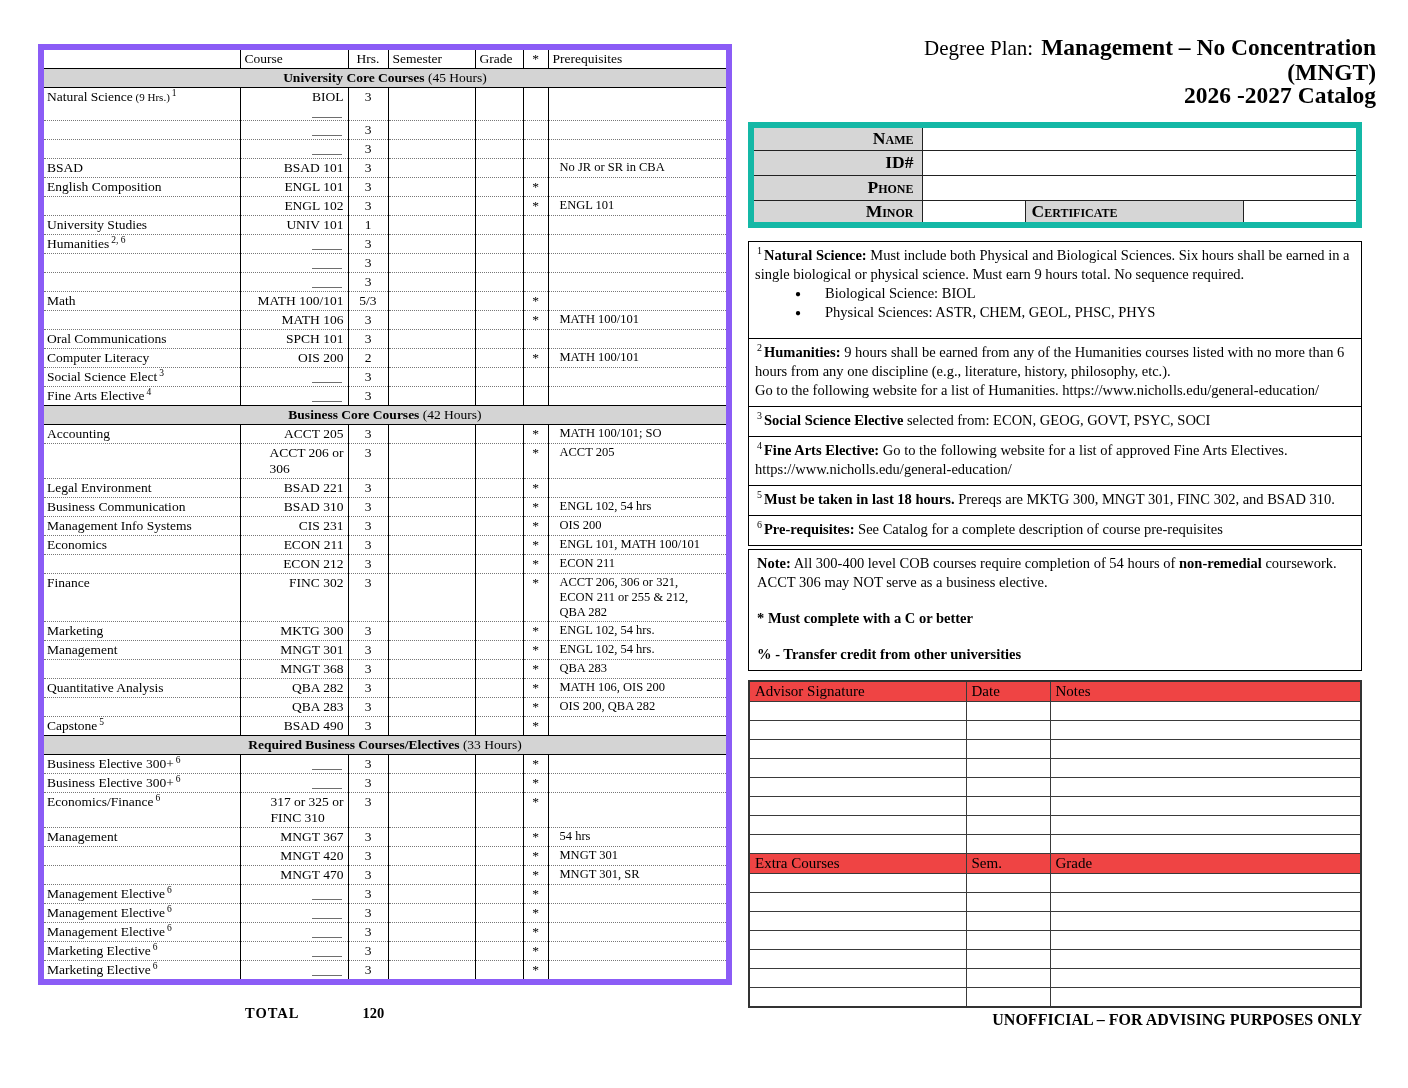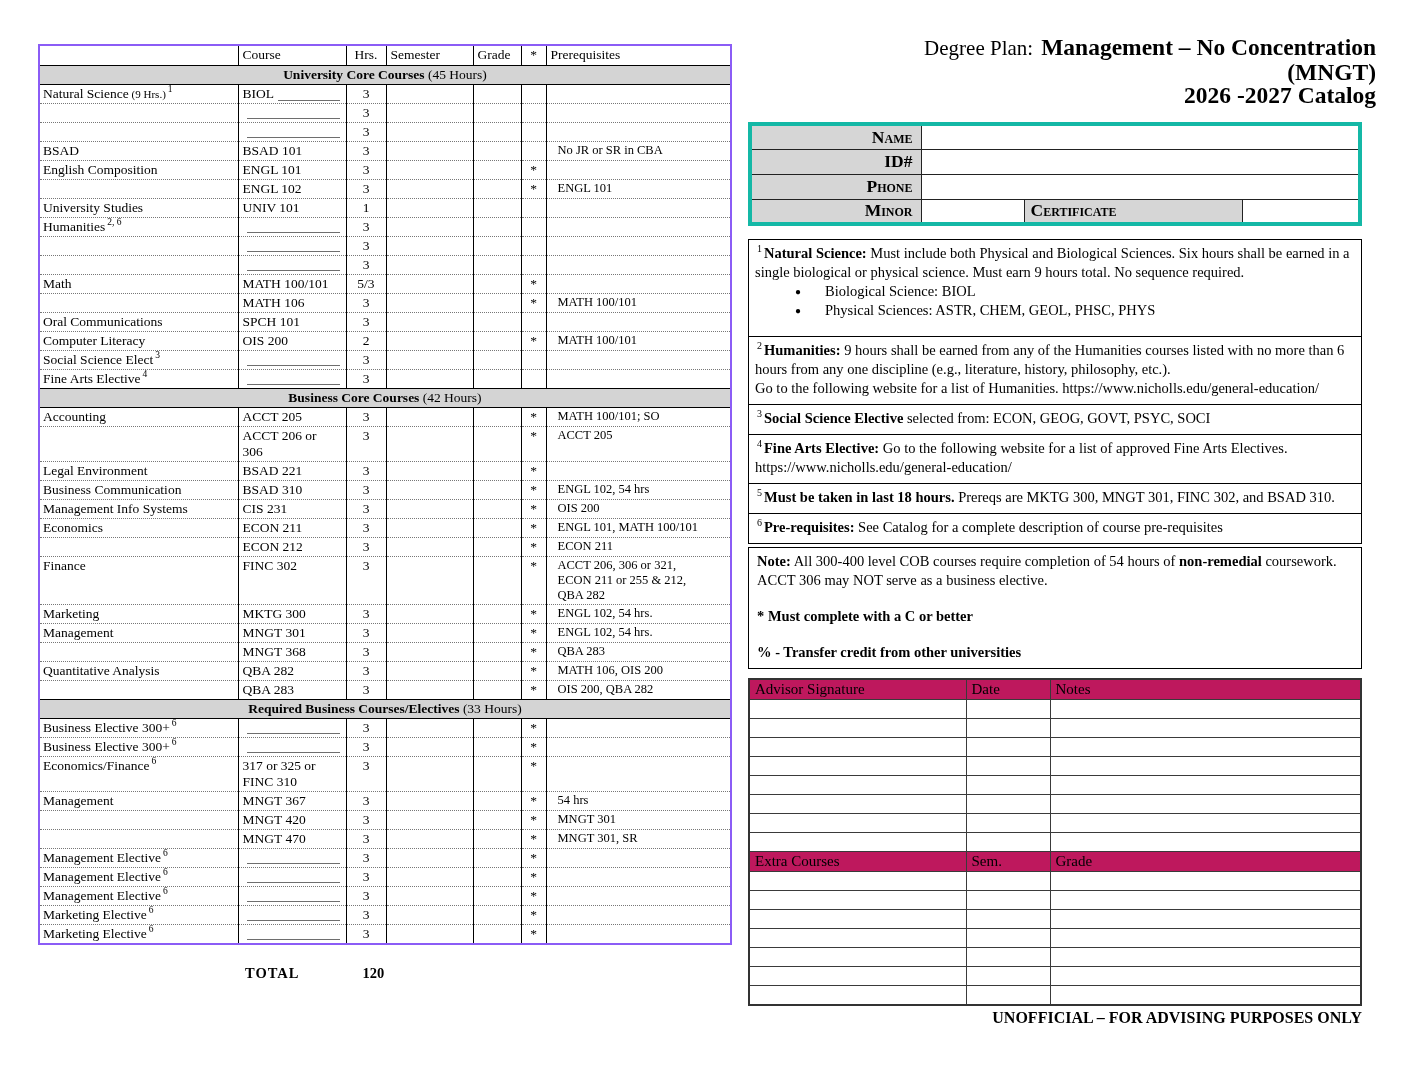--- a/index.html
+++ b/index.html
@@ -2,68 +2,68 @@
 <html><head>
 <meta charset="utf-8">
 <style>
   * { margin:0; padding:0; box-sizing:border-box; }
   html,body { background:#fff; }
   body { width:1408px; height:1088px; font-family:"Liberation Serif", serif; color:#000; position:relative; }
   .page { position:relative; width:1408px; height:1088px; overflow:hidden; background:#fff; }
 
   
   .left-col { position:absolute; left:38px; top:44px; width:694px; }
-  .degree-table { border-collapse:collapse; table-layout:fixed; width:694px; border:2px solid #8b5cf6; }
+  .degree-table { border-collapse:collapse; table-layout:fixed; width:694px; border:6px solid #8b5cf6; }
   .degree-table th, .degree-table td { font-size:13.5px; line-height:16px; padding:1px 4px; vertical-align:top; text-align:left; }
   .degree-table thead th { font-weight:normal; border-left:1px solid #000; height:20px; }
   .degree-table thead th:first-child { border-left:none; }
   .degree-table td { border-left:1px solid #000; border-top:1px dotted #777; height:19px; }
   .degree-table td:first-child { border-left:none; }
   .section-row td { background:#d4d4d4; text-align:center; border-top:1px solid #000; border-bottom:1px solid #000; height:19px; }
   .section-row b { font-size:13.5px; }
   .sec-hours { font-weight:normal; }
   td.hrs, th.hrs-h { text-align:center; }
   td.star, th.star-h { text-align:center; }
   td.prereq { font-size:12.5px; line-height:15px; white-space:pre-line;padding-left:11px; }
   td.cat { padding-left:3px; }
   .small-txt { font-size:11px; }
   sup { font-size:9.5px; vertical-align:super; line-height:0; margin-left:2px; }
-  .course-inner { display:flex; align-items:flex-end; min-height:15px; }
+  .course-inner { display:flex; align-items:flex-end; min-height:15px;flex-direction:column; }
   .ctxt { white-space:pre-line; }
   .blank-line { flex:1 1 auto; border-bottom:1.5px solid #6e6e6e; height:13px; margin:0 2px 1px 4px; min-width:30px; }
   .total-row { margin-top:20px; padding-left:207px; font-weight:bold; font-size:14.5px; letter-spacing:1px; }
   .total-row .total-value { margin-left:63px; letter-spacing:0; }
 
   
   .right-col { position:absolute; left:748px; top:36px; width:614px; }
   .title-block { text-align:right; line-height:23px; margin-right:-14px; }
   .dp-prefix { font-size:21px; }
   .dp-bold { font-size:23.5px; font-weight:bold; margin-left:8px; }
   .title-line { font-size:23.5px; font-weight:bold; }
 
-  .info-table { border-collapse:collapse; width:614px; table-layout:fixed; border:4px solid #14b8a6; margin-top:15px; }
+  .info-table { border-collapse:collapse; width:614px; table-layout:fixed; border:6px solid #14b8a6; margin-top:15px; }
   .info-table td { border:1px solid #222; height:25px; font-size:17.5px; }
   .info-label { background:#d6d6d6; font-weight:bold; font-variant:small-caps; text-align:right; padding-right:8px; }
   .info-label.cert { text-align:left; padding-left:6px; }
   .info-value { background:#fff; }
 
   .notes-stack { margin-top:13px; border:1.5px solid #000; }
   .note-item { padding:4px 8px 6px 6px; font-size:14.5px; line-height:19px; border-top:1px solid #000; }
   .note-item:first-child { border-top:none; }
   .note-item.nb1 { padding-bottom:16px; }
   .note-item sup { font-size:10px; margin-right:2px; }
   .bullet { display:flex; padding-left:40px; }
   .bullet .dot { width:30px; font-size:10px; line-height:19px; }
   .note-final { margin-top:3px; border:1.5px solid #000; padding:4px 8px 6px; font-size:14.5px; line-height:19px; }
   .spacer { height:17px; }
   .b { font-weight:bold; }
 
   .adv-table { border-collapse:collapse; width:614px; table-layout:fixed; border:2px solid #333; margin-top:9px; }
   .adv-table td { border:1px solid #3a3a3a; height:19px; font-size:15px; padding:0 5px; line-height:19px; }
-  .adv-header td { background:#be185d; height:16px; }
+  .adv-header td { background:#ef4444; height:16px; }
 
   .footer { font-weight:bold; font-size:16px; margin-top:3px;text-align:right; }
 </style>
 </head>
 <body>
 
 <div class="page">
 
   <div class="left-col">
     <table class="degree-table">
@@ -467,20 +467,33 @@
             <td class="course">
               <div class="course-inner">
                 <span class="ctxt">QBA 283</span>
               </div>
             </td>
             <td class="hrs">3</td>
             <td class="sem"></td>
             <td class="grade"></td>
             <td class="star">*</td>
             <td class="prereq">OIS 200, QBA 282</td>
+          </tr>
+          <tr class="course-row">
+            <td class="cat"><span>Capstone</span><sup>5</sup></td>
+            <td class="course">
+              <div class="course-inner">
+                <span class="ctxt">BSAD 490</span>
+              </div>
+            </td>
+            <td class="hrs">3</td>
+            <td class="sem"></td>
+            <td class="grade"></td>
+            <td class="star">*</td>
+            <td class="prereq"></td>
           </tr>
           <tr class="section-row">
             <td colspan="7"><b>Required Business Courses/Electives</b><span class="sec-hours">&nbsp;(33 Hours)</span></td>
           </tr>
           <tr class="course-row">
             <td class="cat"><span>Business Elective 300+</span><sup>6</sup></td>
             <td class="course">
               <div class="course-inner">
                 <span class="blank-line"></span>
               </div>

